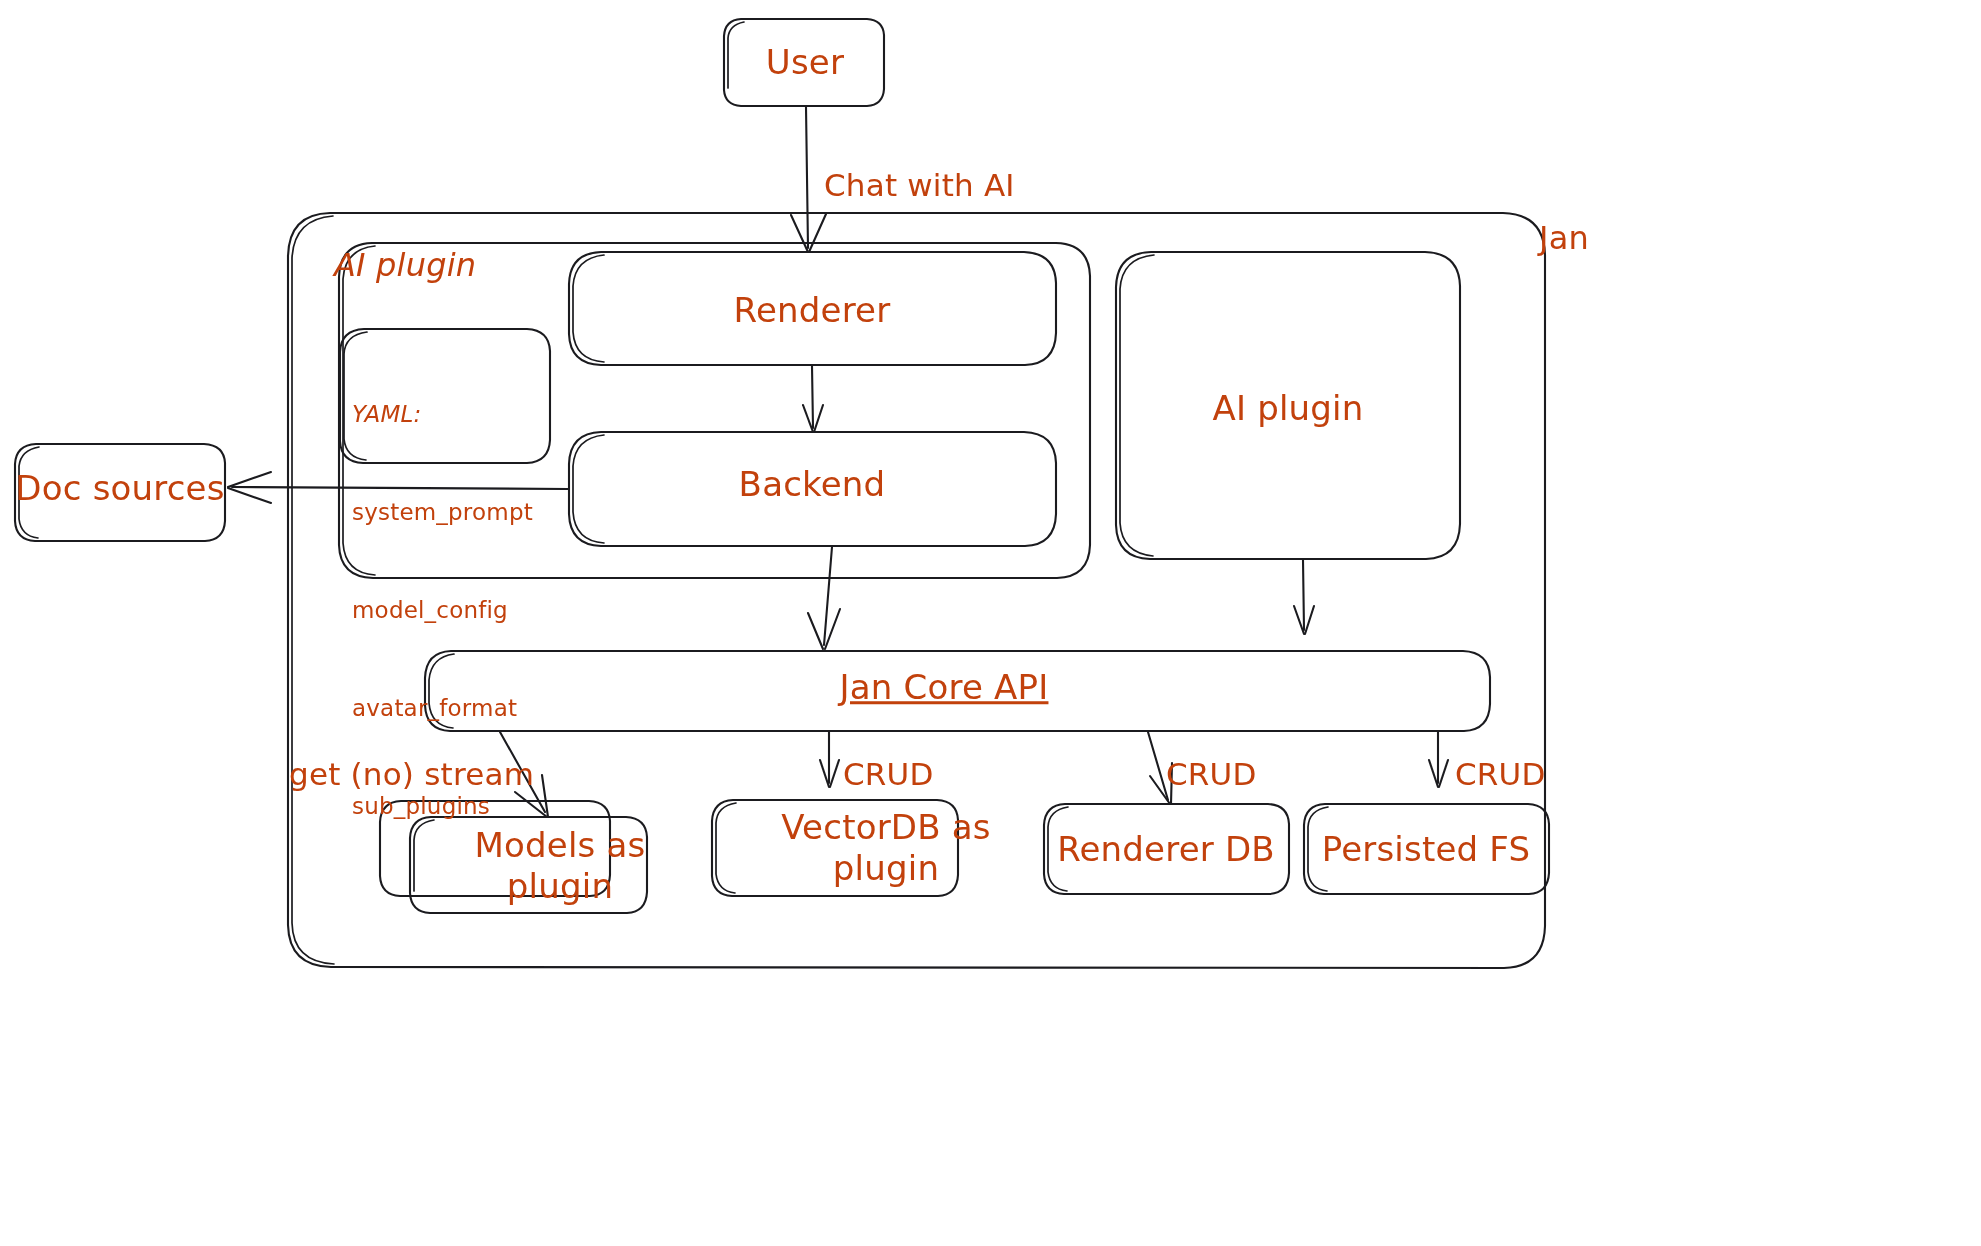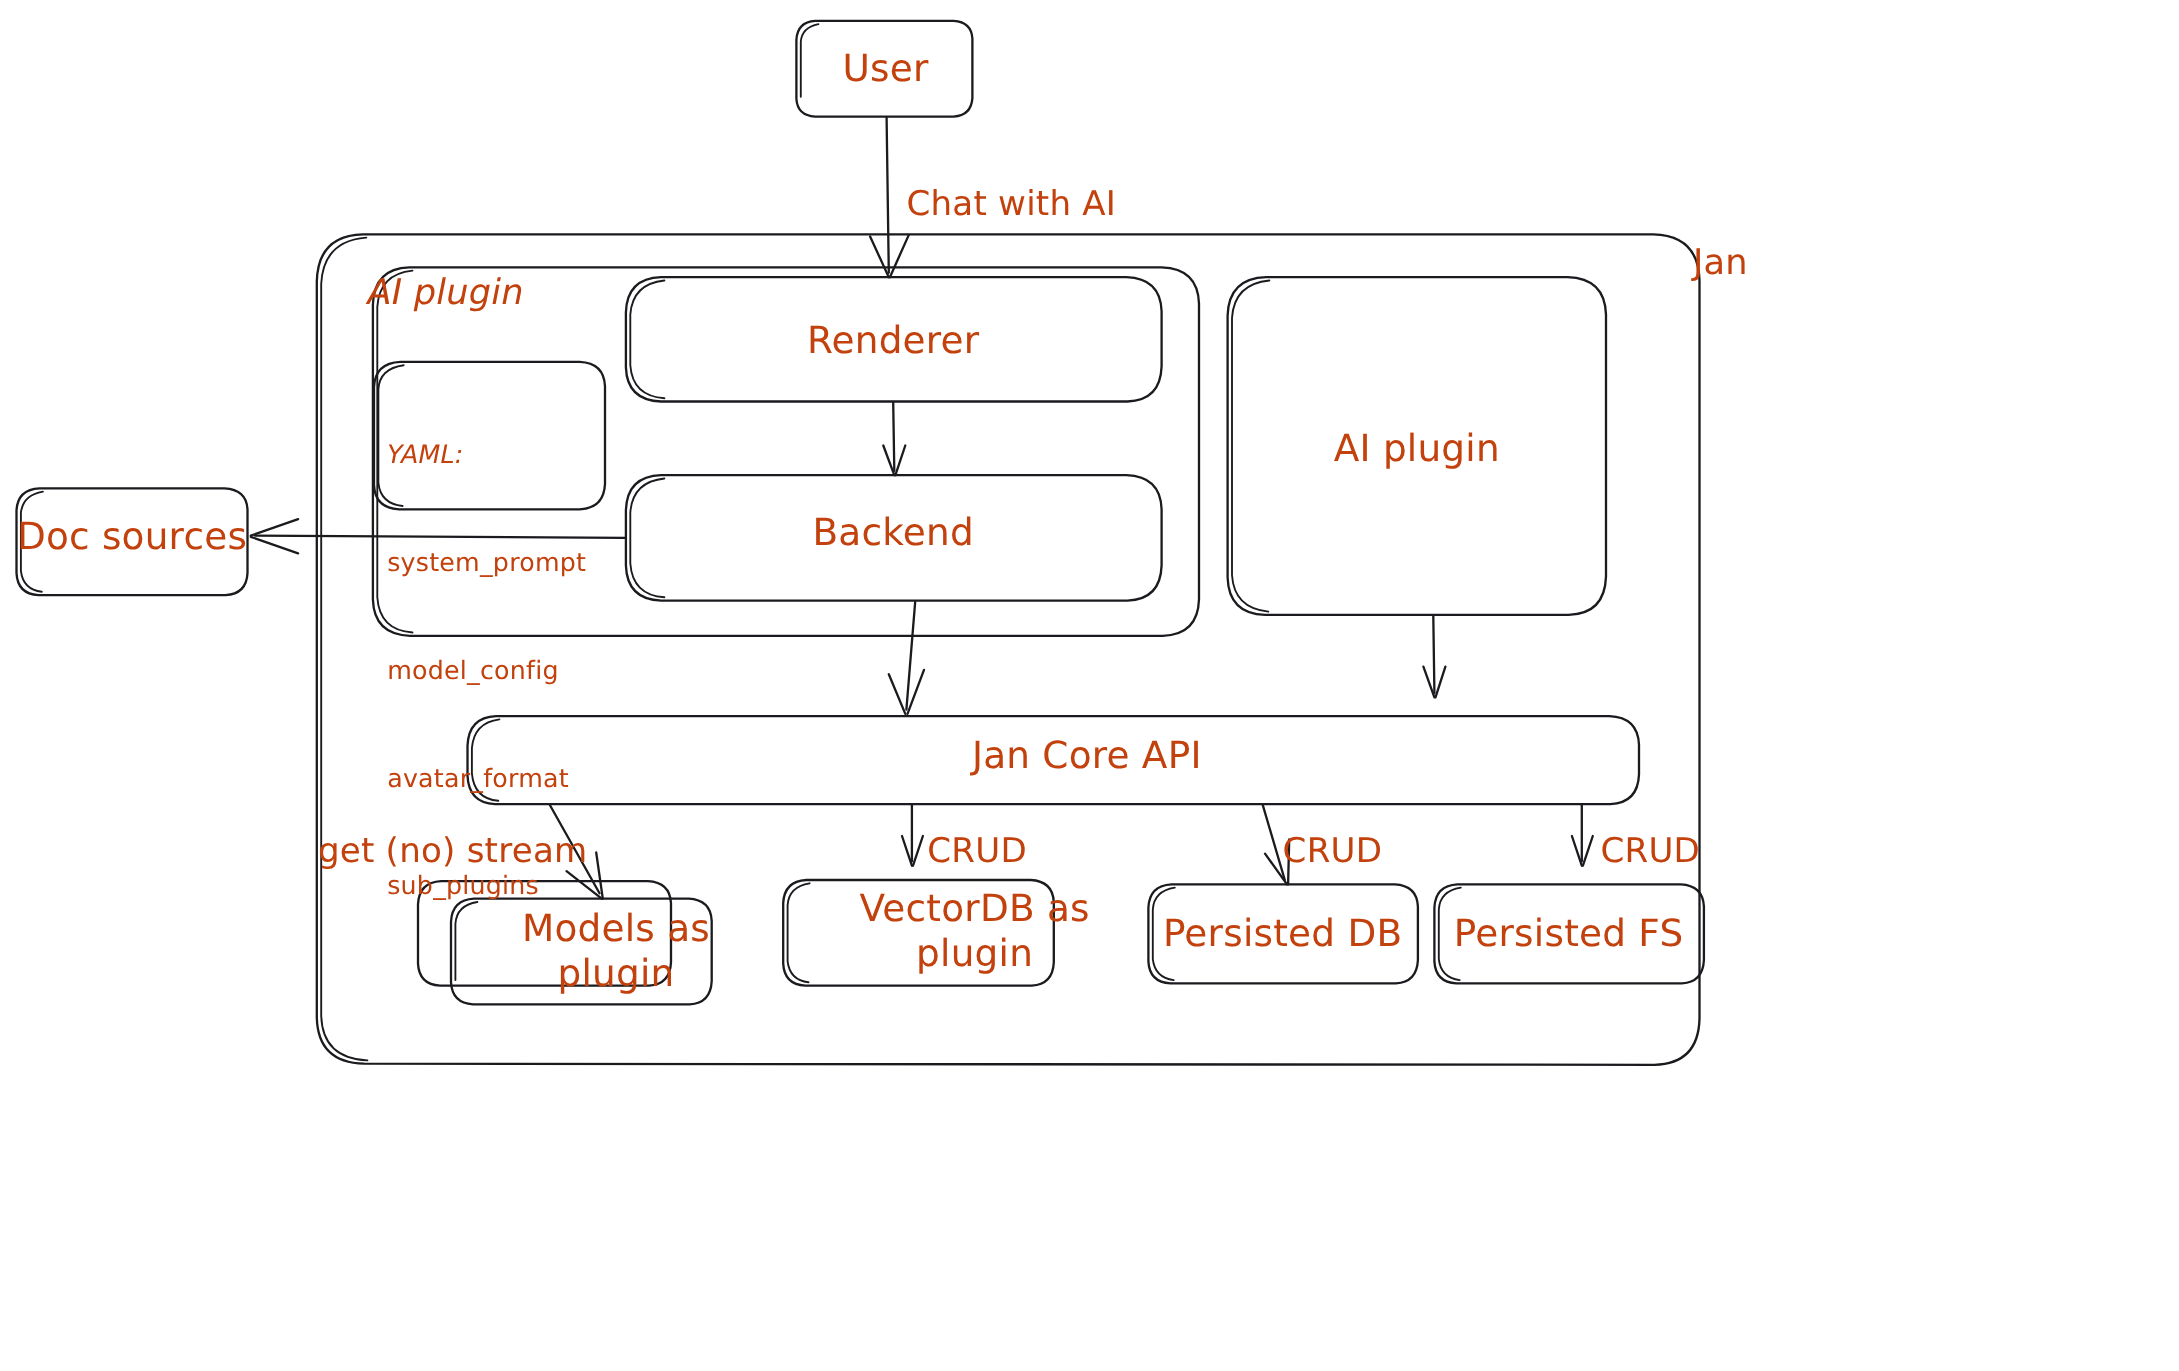--- a/index.html
+++ b/index.html
@@ -155,27 +155,27 @@
   <div class="lbl node-text" style="left:805px;top:63px;">User</div>
 
   <div class="lbl node-text" style="left:812px;top:311px;">Renderer</div>
 
   <div class="lbl node-text" style="left:812px;top:485px;">Backend</div>
 
   <div class="lbl node-text" style="left:1288px;top:409px;">AI plugin</div>
 
   <div class="lbl node-text" style="left:120px;top:489px;">Doc sources</div>
 
-  <div class="lbl node-text" style="left:988px;top:688px;">Jan Core API</div>
+  <div class="lbl node-text" style="left:944px;top:688px;text-decoration:underline;">Jan Core API</div>
 
   <div class="lbl node-text two" style="left:528px;top:866px;margin-left:32px;">Models as<br>plugin</div>
 
   <div class="lbl node-text two" style="left:842px;top:848px;margin-left:44px;">VectorDB as<br>plugin</div>
 
-  <div class="lbl node-text" style="left:1166px;top:850px;">Persisted DB</div>
+  <div class="lbl node-text" style="left:1166px;top:850px;">Renderer DB</div>
 
   <div class="lbl node-text" style="left:1426px;top:850px;">Persisted FS</div>
 
   <div class="lbl edge-text" style="left:824px;top:166px;">Chat with AI</div>
 
   <div class="lbl edge-text" style="left:289px;top:755px;">get (no) stream</div>
   <div class="lbl edge-text" style="left:843px;top:755px;">CRUD</div>
   <div class="lbl edge-text" style="left:1166px;top:755px;">CRUD</div>
   <div class="lbl edge-text" style="left:1455px;top:755px;">CRUD</div>
 

